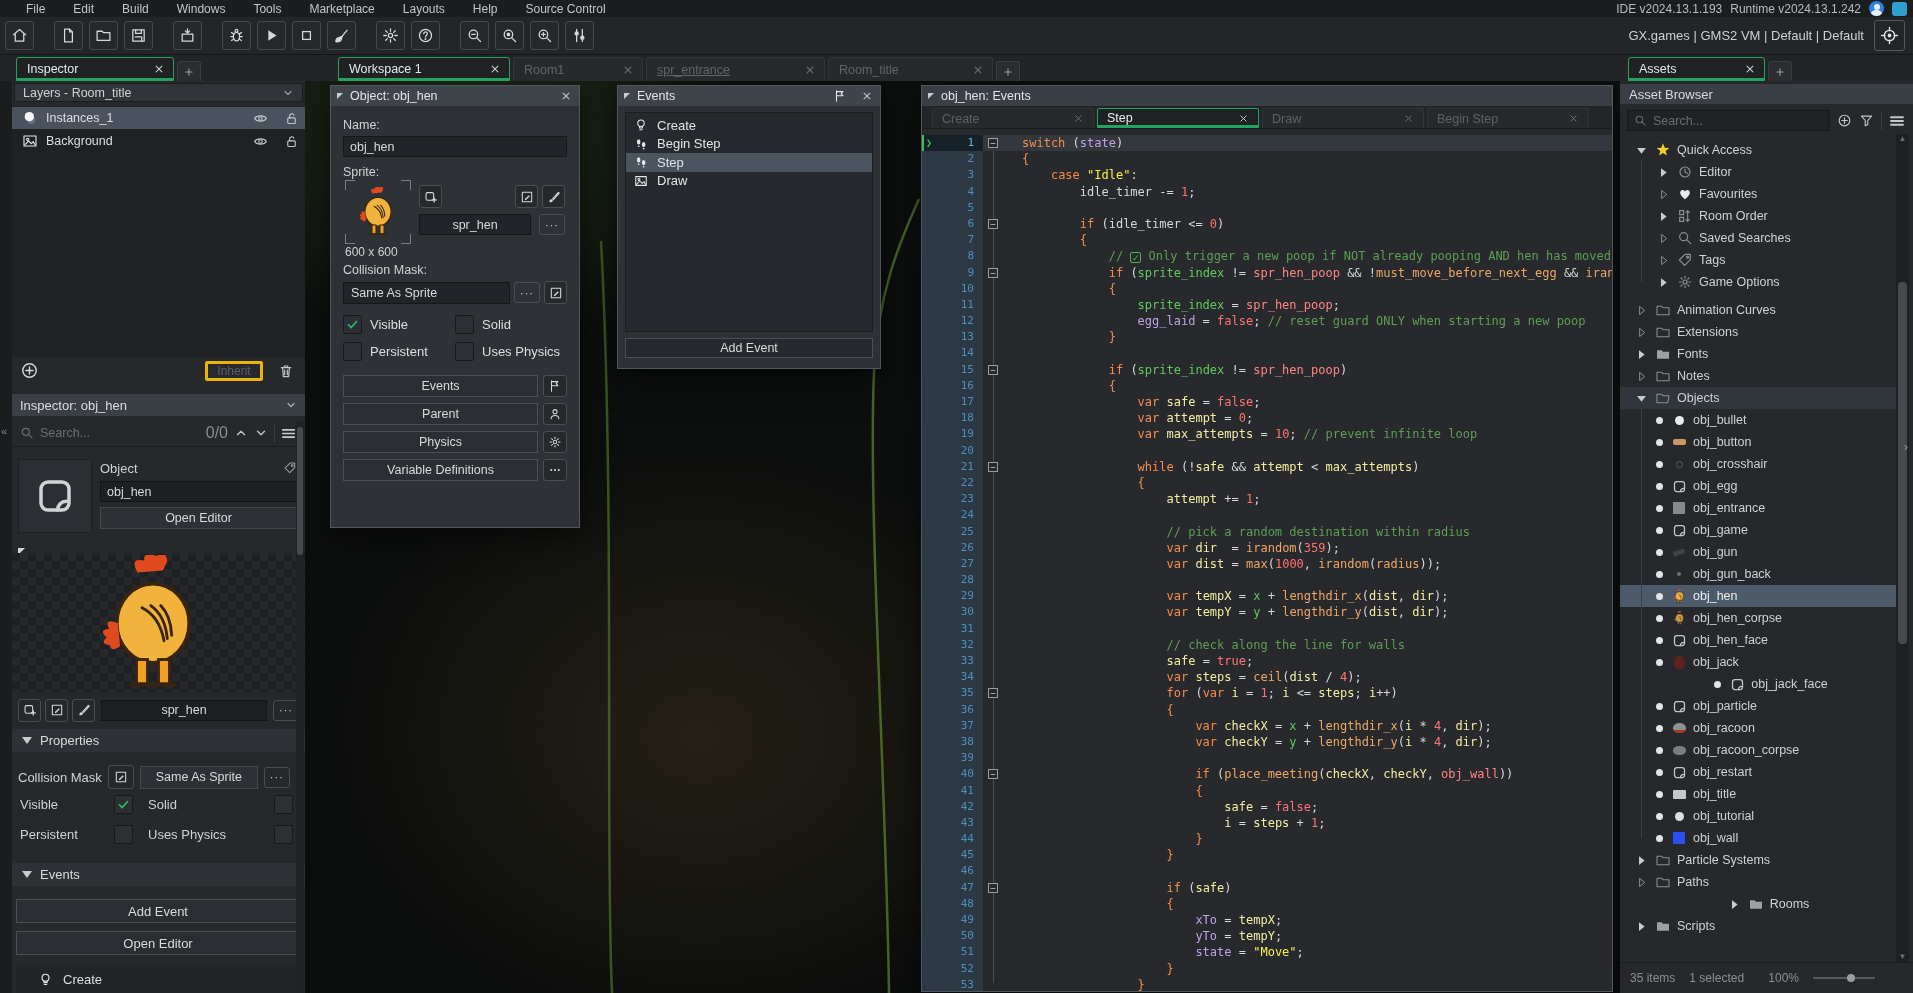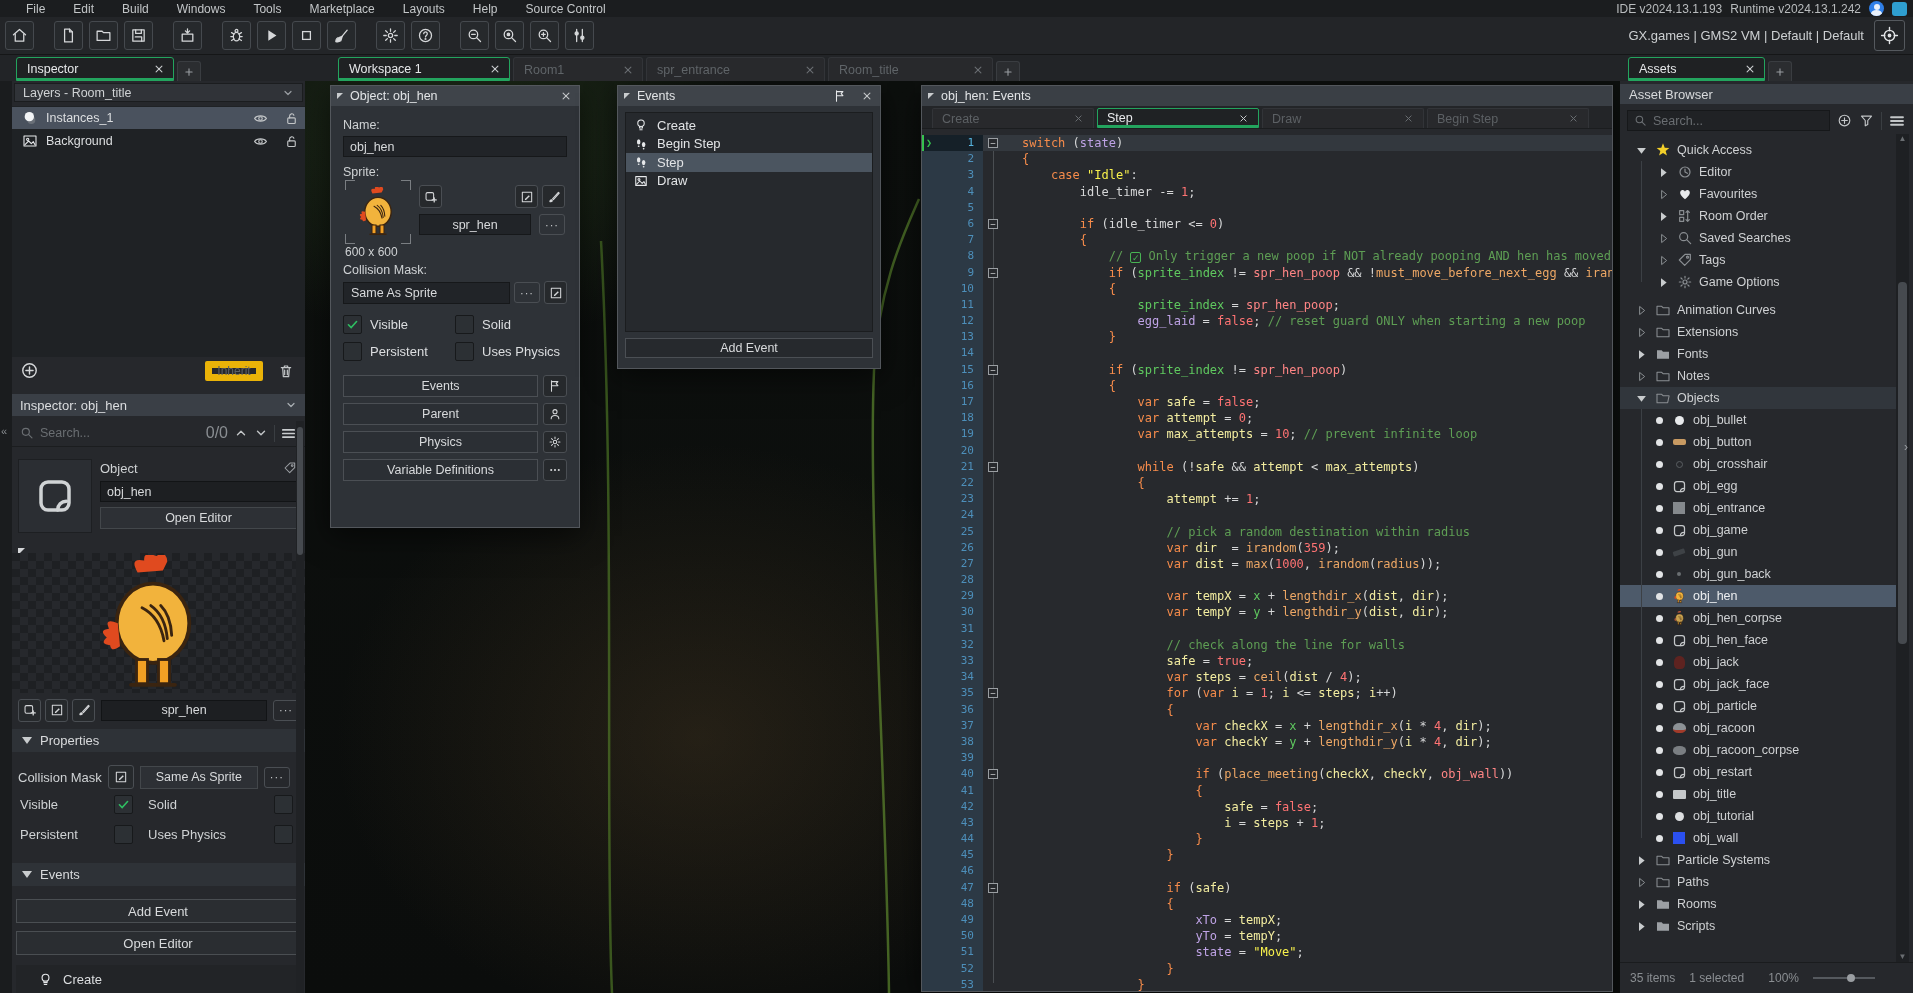--- a/index.html
+++ b/index.html
@@ -55,21 +55,21 @@
     display:flex; align-items:center; padding:0 8px; color:#cfd2d4; }
   .seldrop .ic { margin-left:auto; width:12px; height:12px; color:#9a9ea2; }
   #layerlist { position:absolute; left:0px; top:25px; width:293px; height:251px; background:#1f2225; }
   .layerrow { height:22px; display:flex; align-items:center; padding:0 6px 0 10px; gap:8px; color:#dcdee0; margin-top:1px; }
   .layerrow.sel { background:#4a525e; }
   .layerrow .lic { width:16px; height:16px; color:#e8eaec; }
   .layerrow .spacer { flex:1; }
   .layerrow .ric { width:15px; height:15px; color:#c3c6c8; margin-left:8px; }
   #layerbtm { position:absolute; left:0; top:274px; width:293px; height:31px; display:flex; align-items:center; padding:0 8px; }
   #layerbtm .ic.addl { width:19px; height:19px; color:#d5d7d9; }
-  #inheritbtn { margin-left:auto; width:58px; height:20px; border:7px solid #eab308; border-radius:2px; color:#5c6064;
+  #inheritbtn { margin-left:auto; width:58px; height:20px; border:3px solid #eab308; border-radius:2px; color:#5c6064;
     display:flex; align-items:center; justify-content:center; font-size:12px; }
   #trashbtn { width:22px; height:22px; margin-left:12px; color:#c3c6c8; display:flex; align-items:center; justify-content:center; }
   #trashbtn svg { width:16px; height:16px; }
   .insphdr { position:absolute; left:0; top:313px; width:293px; height:22px; background:#3a3f46; display:flex; align-items:center;
     padding:0 8px; color:#dcdee0; font-size:13px; }
   .insphdr .ic { margin-left:auto; width:12px; height:12px; color:#aab0b4; }
   #searchrow { position:absolute; left:0; top:339px; width:293px; height:27px; border-bottom:1px solid #1b1d1f;
     display:flex; align-items:center; padding:0 8px; gap:6px; color:#6a6e72; }
   #searchrow .ic { width:14px; height:14px; }
   #searchrow .cnt { margin-left:auto; color:#8a8e92; font-size:16px; }
@@ -416,21 +416,21 @@
         </span>
       </div>
       <div class="tab" style="width: 130px;">
         <span>Room1</span>
         <span class="tx">
           <svg viewBox="0 0 24 24" fill="none" stroke="currentColor" stroke-width="2.6" stroke-linecap="round" stroke-linejoin="round">
             <path d="M5 5 19 19M19 5 5 19"></path>
           </svg>
         </span>
       </div>
-      <div class="tab" style="width: 179px;">
+      <div class="tab" style="width: 179px; text-decoration: underline;">
         <span>spr_entrance</span>
         <span class="tx">
           <svg viewBox="0 0 24 24" fill="none" stroke="currentColor" stroke-width="2.6" stroke-linecap="round" stroke-linejoin="round">
             <path d="M5 5 19 19M19 5 5 19"></path>
           </svg>
         </span>
       </div>
       <div class="tab" style="width: 165px;">
         <span>Room_title</span>
         <span class="tx">
@@ -1297,21 +1297,21 @@
         </span>
         <span>obj_hen_face</span>
       </div>
       <div class="trow" style="padding-left: 36px;">
         <span class="tdot"></span>
     <span style="width:16px;height:16px;display:inline-flex;align-items:center;justify-content:center">
           <span style="width:11px;height:13px;background:#5e2320;border-radius:45% 45% 35% 35%"></span>
         </span>
         <span>obj_jack</span>
       </div>
-      <div class="trow" style="padding-left: 36px;">
+      <div class="trow" style="padding-left: 20px; justify-content: center;">
         <span class="tdot"></span>
     <span style="width:16px;height:16px;display:inline-flex;align-items:center;justify-content:center">
           <span class="ic" style="width:15px;height:15px;color:#c5c8ca">
             <svg viewBox="0 0 24 24" fill="none" stroke="currentColor" stroke-width="2" stroke-linecap="round" stroke-linejoin="round">
               <rect x="4" y="4" width="16" height="16" rx="4"></rect>
               <path d="M13.5 20a5 5 0 0 1 5-5"></path>
             </svg>
           </span>
         </span>
         <span>obj_jack_face</span>
@@ -1394,21 +1394,21 @@
             <path d="M9 5.5v13l8-6.5z"></path>
           </svg>
         </span>
         <span class="ticon ic" style="">
           <svg viewBox="0 0 24 24" fill="none" stroke="currentColor" stroke-width="1.6" stroke-linecap="round" stroke-linejoin="round">
             <path d="M3 6.5h7l2 2h9V19H3z"></path>
           </svg>
         </span>
         <span>Paths</span>
       </div>
-      <div class="trow" style="padding-left: 14px;">
+      <div class="trow" style="padding-left: 14px; justify-content: center;">
         <span class="texp ic" style="">
           <svg viewBox="0 0 24 24" fill="currentColor">
             <path d="M8 5v14l9-7z"></path>
           </svg>
         </span>
         <span class="ticon ic" style="">
           <svg viewBox="0 0 24 24" fill="#9ca0a4">
             <path d="M3 6.5h7l2 2h9V19H3z"></path>
           </svg>
         </span>

